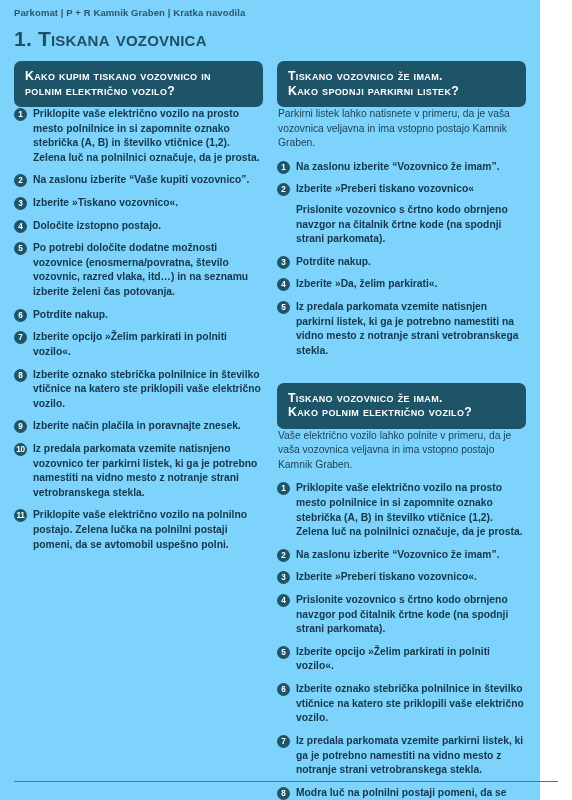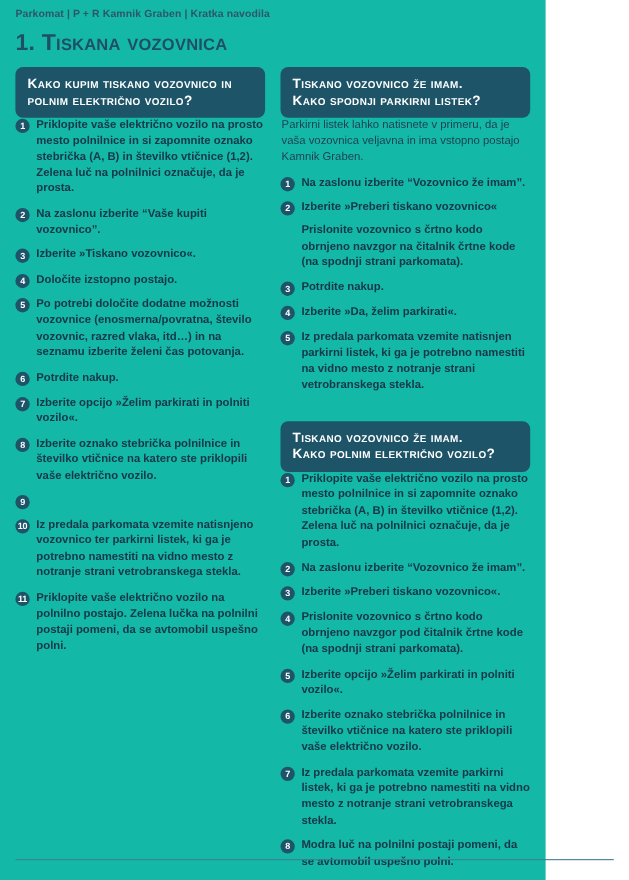--- a/index.html
+++ b/index.html
@@ -6,23 +6,23 @@
 
   html, body {
     width: 572px;
     height: 800px;
     background: #ffffff;
     font-family: "Liberation Sans", sans-serif;
   }
 
   .page {
     position: relative;
-    width: 496px;
+    width: 540px;
     height: 800px;
-    background: #14b8a6;
+    background: #7dd3fc;
     padding: 7px 14px 0 14px;
   }
 
   .breadcrumb {
     font-size: 9.5px;
     font-weight: bold;
     color: #2d5668;
     letter-spacing: 0.1px;
     margin-bottom: 9px;
   }
@@ -167,20 +167,21 @@
             <li class="step">
               <span class="badge">7</span>
               <span class="step-text">Izberite opcijo »Želim parkirati in polniti vozilo«.</span>
             </li>
             <li class="step">
               <span class="badge">8</span>
               <span class="step-text">Izberite oznako stebrička polnilnice in številko vtičnice na katero ste priklopili vaše električno vozilo.</span>
             </li>
             <li class="step">
               <span class="badge">9</span>
+              <span class="step-text">Izberite način plačila in poravnajte znesek.</span>
             </li>
             <li class="step">
               <span class="badge">10</span>
               <span class="step-text">Iz predala parkomata vzemite natisnjeno vozovnico ter parkirni listek, ki ga je potrebno namestiti na vidno mesto z notranje strani vetrobranskega stekla.</span>
             </li>
             <li class="step">
               <span class="badge">11</span>
               <span class="step-text">Priklopite vaše električno vozilo na polnilno postajo. Zelena lučka na polnilni postaji pomeni, da se avtomobil uspešno polni.</span>
             </li>
           </ul>
@@ -215,20 +216,21 @@
               <span class="badge">5</span>
               <span class="step-text">Iz predala parkomata vzemite natisnjen parkirni listek, ki ga je potrebno namestiti na vidno mesto z notranje strani vetrobranskega stekla.</span>
             </li>
           </ul>
         </div>
         <div class="section">
           <div class="section-header">
             <span class="hline">Tiskano vozovnico že imam.</span>
             <span class="hline">Kako polnim električno vozilo?</span>
           </div>
+          <p class="intro">Vaše električno vozilo lahko polnite v primeru, da je vaša vozovnica veljavna in ima vstopno postajo Kamnik Graben.</p>
           <ul class="steps">
             <li class="step">
               <span class="badge">1</span>
               <span class="step-text">Priklopite vaše električno vozilo na prosto mesto polnilnice in si zapomnite oznako stebrička (A, B) in številko vtičnice (1,2). Zelena luč na polnilnici označuje, da je prosta.</span>
             </li>
             <li class="step">
               <span class="badge">2</span>
               <span class="step-text">Na zaslonu izberite “Vozovnico že imam”.</span>
             </li>
             <li class="step">

